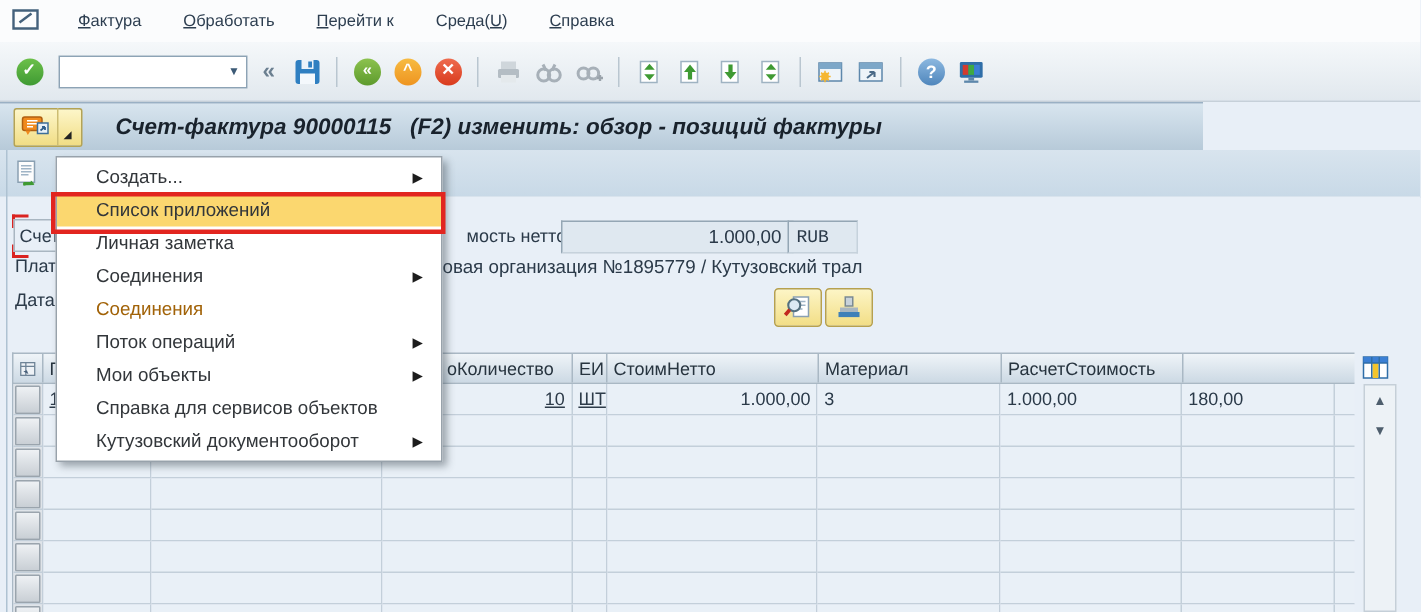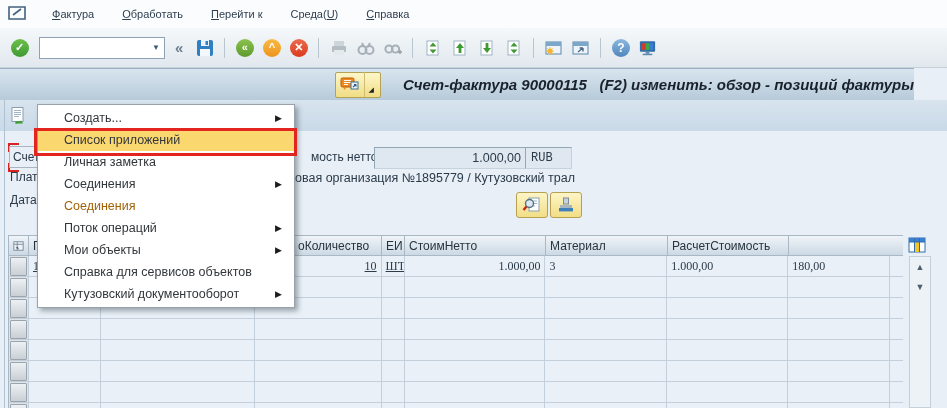--- a/index.html
+++ b/index.html
@@ -21,22 +21,22 @@
   .tb-ico{width:19px;height:19px;margin:0 4px;display:flex;align-items:center;justify-content:center;}
   .circle{width:18px;height:18px;border-radius:50%;color:#fff;font-weight:bold;display:flex;
           align-items:center;justify-content:center;font-size:11px;line-height:1;}
   .cmdfield{width:124px;height:20px;background:#fff;border:1px solid #8da3b5;margin-left:6px;
             display:flex;align-items:center;}
   .cmdfield input{flex:1;border:none;outline:none;height:16px;width:100px;font-size:12px;background:transparent;}
   .cmd-drop{width:16px;height:18px;display:flex;align-items:center;justify-content:center;color:#3c5a76;font-size:8px;}
   .chev{color:#6b7f90;font-size:15px;font-weight:bold;margin:0 8px 0 10px;}
 
   
-  .titlebar{left:0;top:68px;width:914px;height:31px;background:linear-gradient(#d8e5ef,#b7cad9);
-            border-top:1px solid #9ab0c4;border-bottom:1px solid #a9bccb;display:flex;align-items:center;justify-content:flex-end;}
+  .titlebar{left:0;top:68px;width:802px;height:31px;background:linear-gradient(#d8e5ef,#b7cad9);
+            border-top:1px solid #9ab0c4;border-bottom:1px solid #a9bccb;display:flex;align-items:center;}
   .sfo-btn{width:44px;height:24px;margin-left:9px;background:linear-gradient(#fdf6c9,#f1dd85);
            border:1px solid #b4a355;border-radius:2px;display:flex;align-items:center;}
   .sfo-main{width:28px;height:22px;display:flex;align-items:center;justify-content:center;}
   .sfo-drop{width:12px;height:22px;border-left:1px solid #cdbd72;display:flex;align-items:flex-end;
             justify-content:center;font-size:7px;color:#222;padding-bottom:3px;}
   .page-title{margin-left:22px;font-size:15px;font-weight:bold;font-style:italic;color:#19222c;white-space:pre;}
 
   
   .apptoolbar{left:0;top:100px;width:947px;height:31px;background:linear-gradient(#d8e4ee,#c8d9e7);
               border-bottom:1px solid #b9c9d6;}
@@ -54,21 +54,21 @@
   .field{position:absolute;height:20px;background:#dfe8f0;border:1px solid #94a6b4;
          border-right-color:#c6d2dc;border-bottom-color:#c6d2dc;display:flex;align-items:center;font-size:12.5px;}
   .yellow-btn{position:absolute;width:30px;height:24px;background:linear-gradient(#fdf5c6,#f2de86);
               border:1px solid #b7a14e;border-radius:3px;display:flex;align-items:center;justify-content:center;}
 
   
   .tbl-header{left:8px;top:235px;width:895px;height:21px;background:linear-gradient(#eff4f8,#ccd9e4);
               border:1px solid #a9b8c4;border-width:1px 0 1px 1px;display:flex;box-sizing:border-box;}
   .hcell{border-right:1px solid #a9b8c4;display:flex;align-items:center;padding:0 4px;box-sizing:border-box;
          color:#27343f;overflow:hidden;white-space:nowrap;}
-  .trow{display:flex;height:21px;box-sizing:border-box;font-family:Liberation Serif, serif;}
+  .trow{display:flex;height:21px;box-sizing:border-box;}
   .tcell{border-right:1px solid #c3cfda;border-bottom:1px solid #c3cfda;box-sizing:border-box;
          display:flex;align-items:center;padding:0 4px;overflow:hidden;white-space:nowrap;background:#e9f0f7;}
   .cs{width:20px;}.c1{width:72px;}.c2{width:154px;}.c3{width:127px;}.c4{width:23px;}
   .c5{width:141px;}.c6{width:122px;}.c7{width:121px;}.c8{width:102px;}.c9{width:13px;border-right:none;}
   .selcell{background:#dfe4e9;padding:1px;}
   .selbtn{width:100%;height:17px;background:linear-gradient(#eef1f4,#c9cfd5);border:1px solid #9aa4ad;border-radius:1px;}
   .num{justify-content:flex-end;}
   .lnk{text-decoration:underline;color:#2e3c4a;}
   .tbl-body{left:8px;top:256px;width:895px;border-left:1px solid #a9b8c4;box-sizing:border-box;}
 

